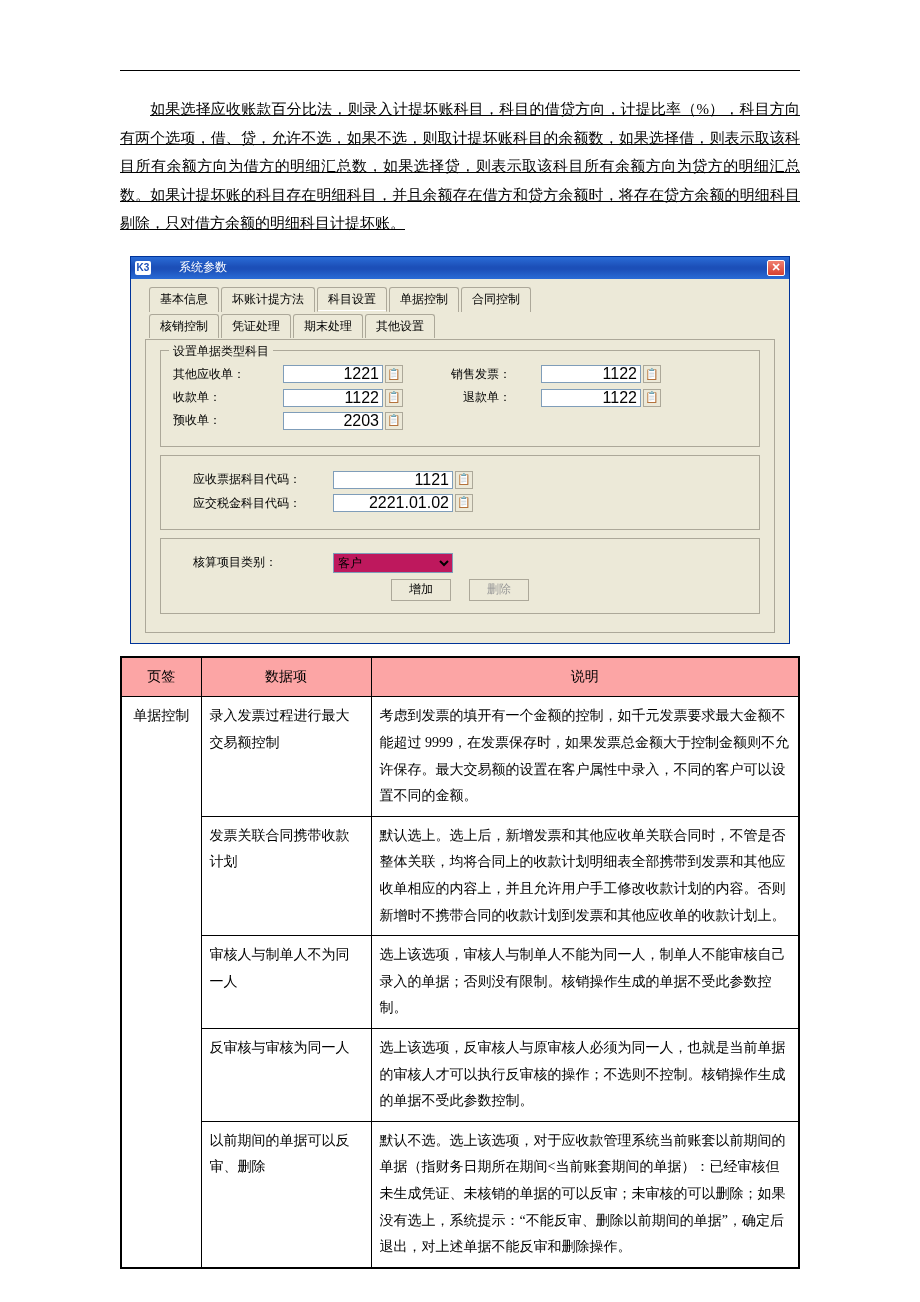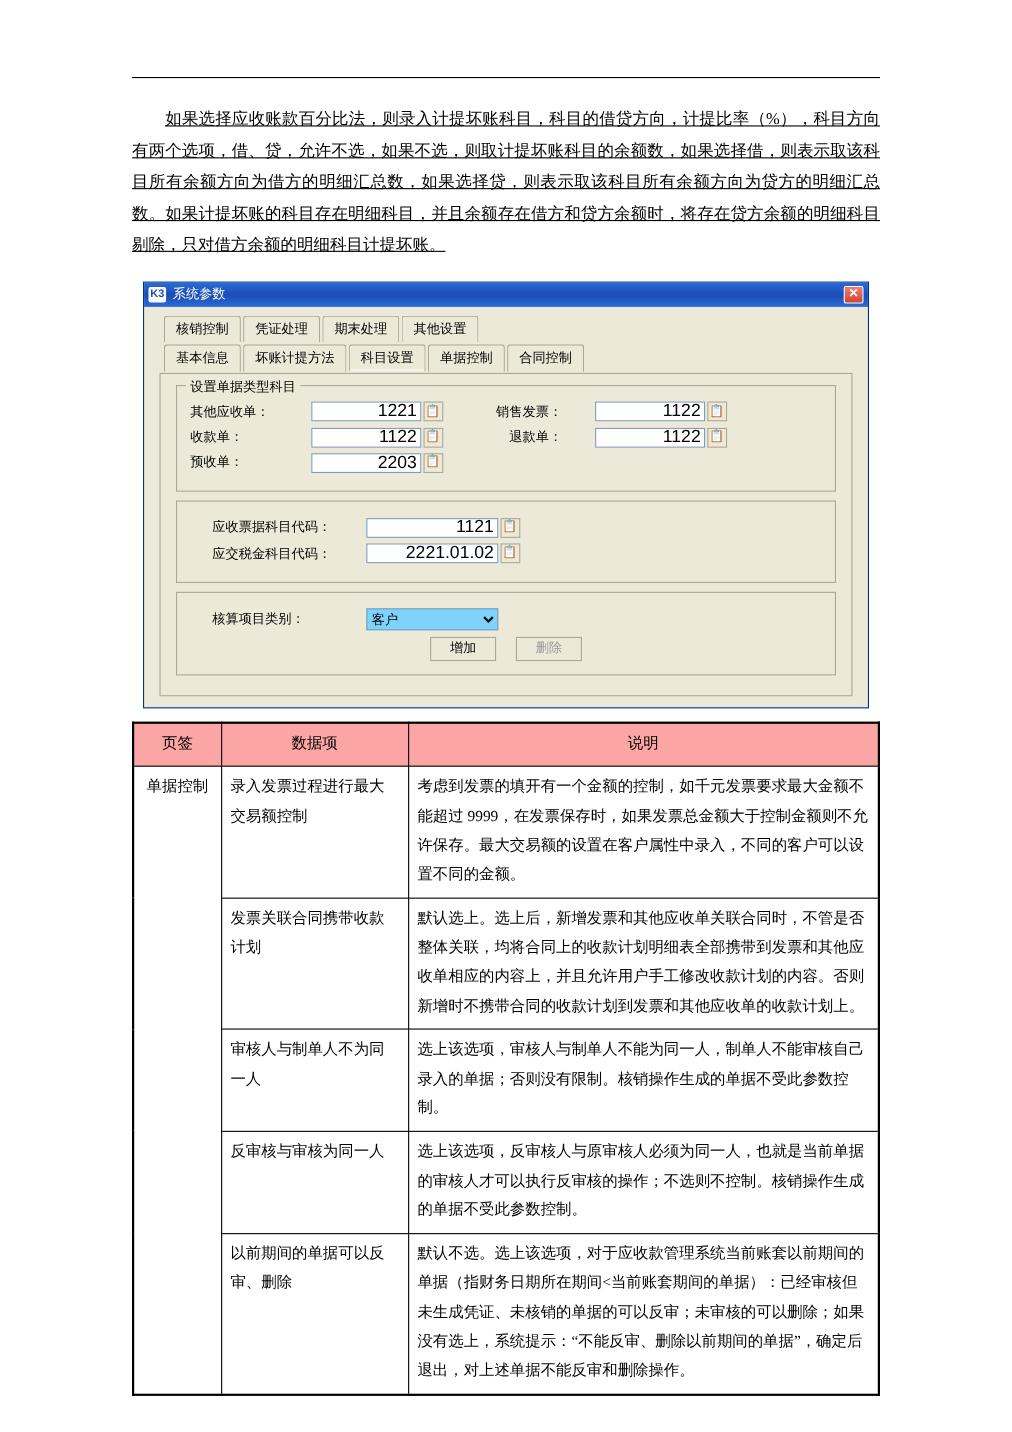--- a/index.html
+++ b/index.html
@@ -38,20 +38,21 @@
     font-size: 12px;
     color: #000;
   }
   .titlebar {
     background: linear-gradient(to bottom,#2a6cd6 0%,#1c4fb8 45%,#1c4fb8 55%,#2a6cd6 100%);
     color: #fff;
     display: flex;
     align-items: center;
     padding: 2px 4px;
     height: 22px;
+    gap: 22px;
   }
   .titlebar .k3 {
     background:#fff;
     color:#1c4fb8;
     font-weight:bold;
     font-size:10px;
     width:16px;
     height:14px;
     display:inline-flex;
     align-items:center;
@@ -136,21 +137,21 @@
     display:inline-flex;
     align-items:center;
     justify-content:center;
     margin-left:2px;
     cursor:pointer;
     font-size:11px;
     color:#8a6d00;
   }
   select.sel {
     border:1px solid #7f9db9;
-    background:#7dd3fc;
+    background:#be185d;
     height:20px;
     width:120px;
     font-size:12px;
     font-family:inherit;
   }
   .btn {
     border:1px solid #aca899;
     background:#ece9d8;
     height:22px;
     min-width:60px;
@@ -199,32 +200,32 @@
 
 <div class="winwrap">
   <div class="winbox">
     <div class="titlebar">
       <span class="k3">K3</span>
       <span class="title">系统参数</span>
       <span class="closebtn">✕</span>
     </div>
     <div class="dlgbody">
       <div class="tabs-row">
-        <span class="tab">核销控制</span>
-        <span class="tab">凭证处理</span>
-        <span class="tab">期末处理</span>
-        <span class="tab">其他设置</span>
-      </div>
-      <div class="tabs-row">
         <span class="tab">基本信息</span>
         <span class="tab">坏账计提方法</span>
         <span class="tab-active">科目设置</span>
         <span class="tab">单据控制</span>
         <span class="tab">合同控制</span>
       </div>
+      <div class="tabs-row">
+        <span class="tab">核销控制</span>
+        <span class="tab">凭证处理</span>
+        <span class="tab">期末处理</span>
+        <span class="tab">其他设置</span>
+      </div>
 
       <div class="sub-panel">
 
         <div class="fieldset">
           <span class="legend">设置单据类型科目</span>
           <div class="row">
             <span class="lbl">其他应收单：</span>
             <input class="txt" value="1221" style="">
             <span class="lookup">📋</span>
             <span class="lbl2">销售发票：</span>

